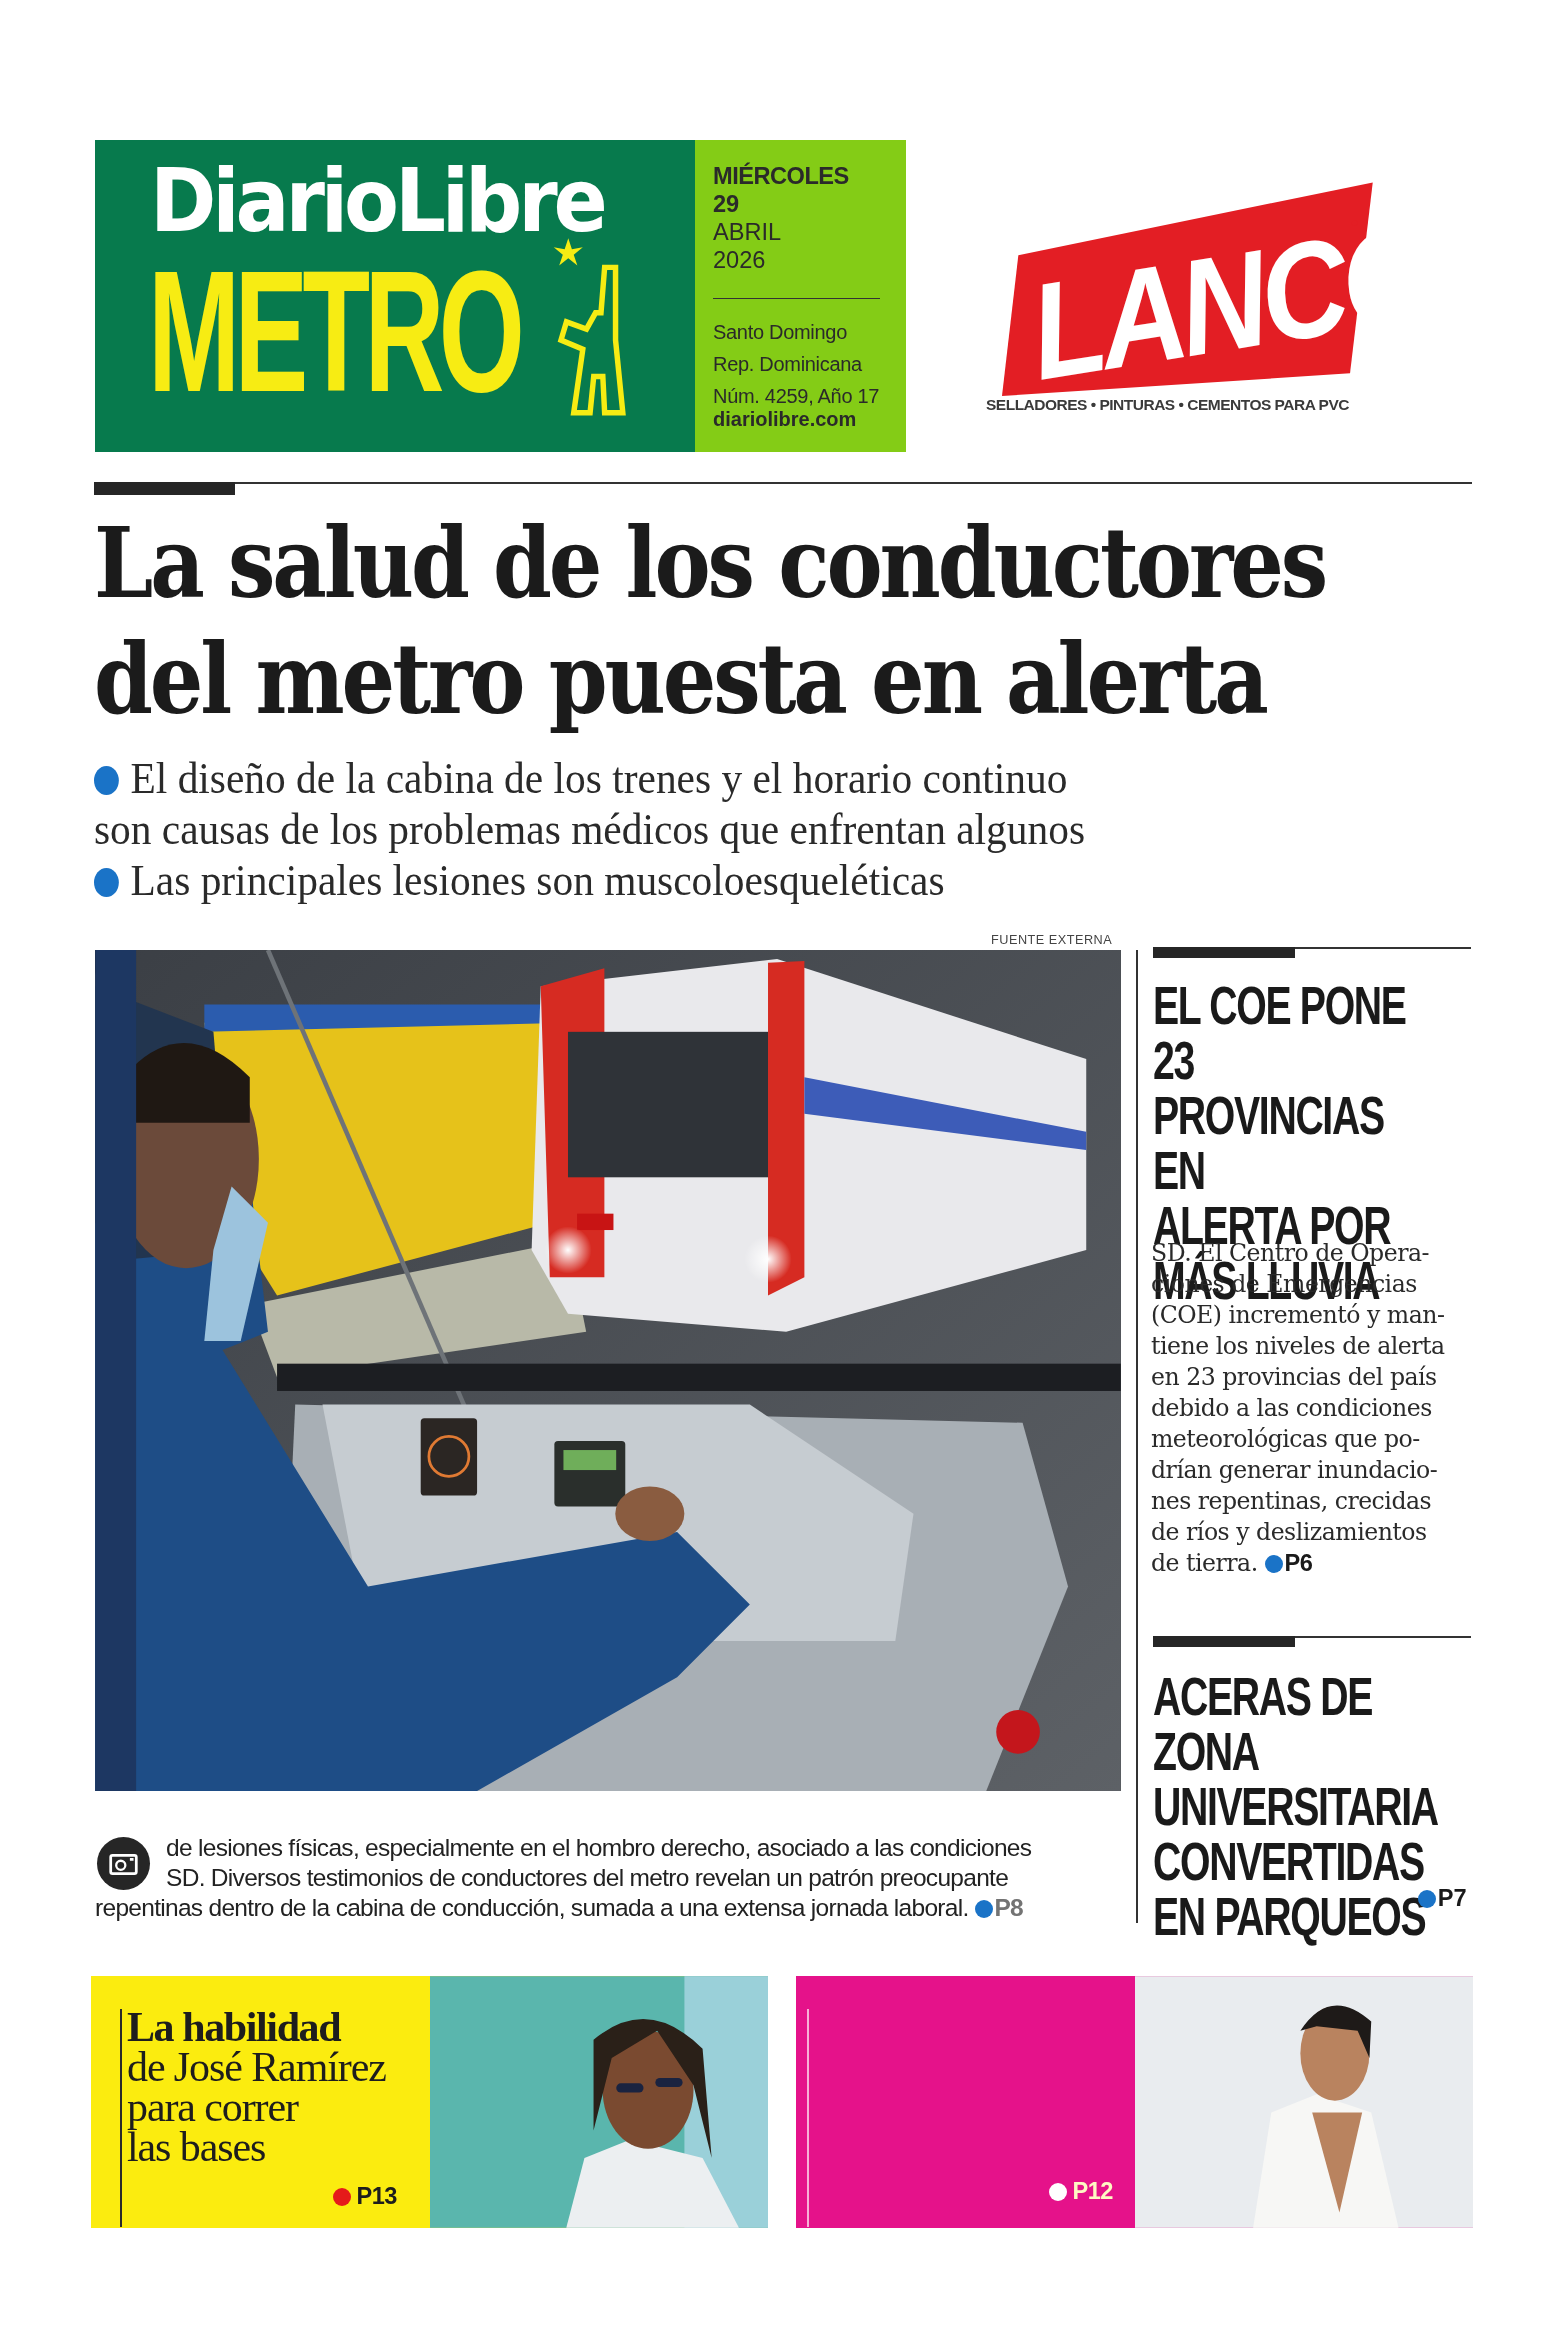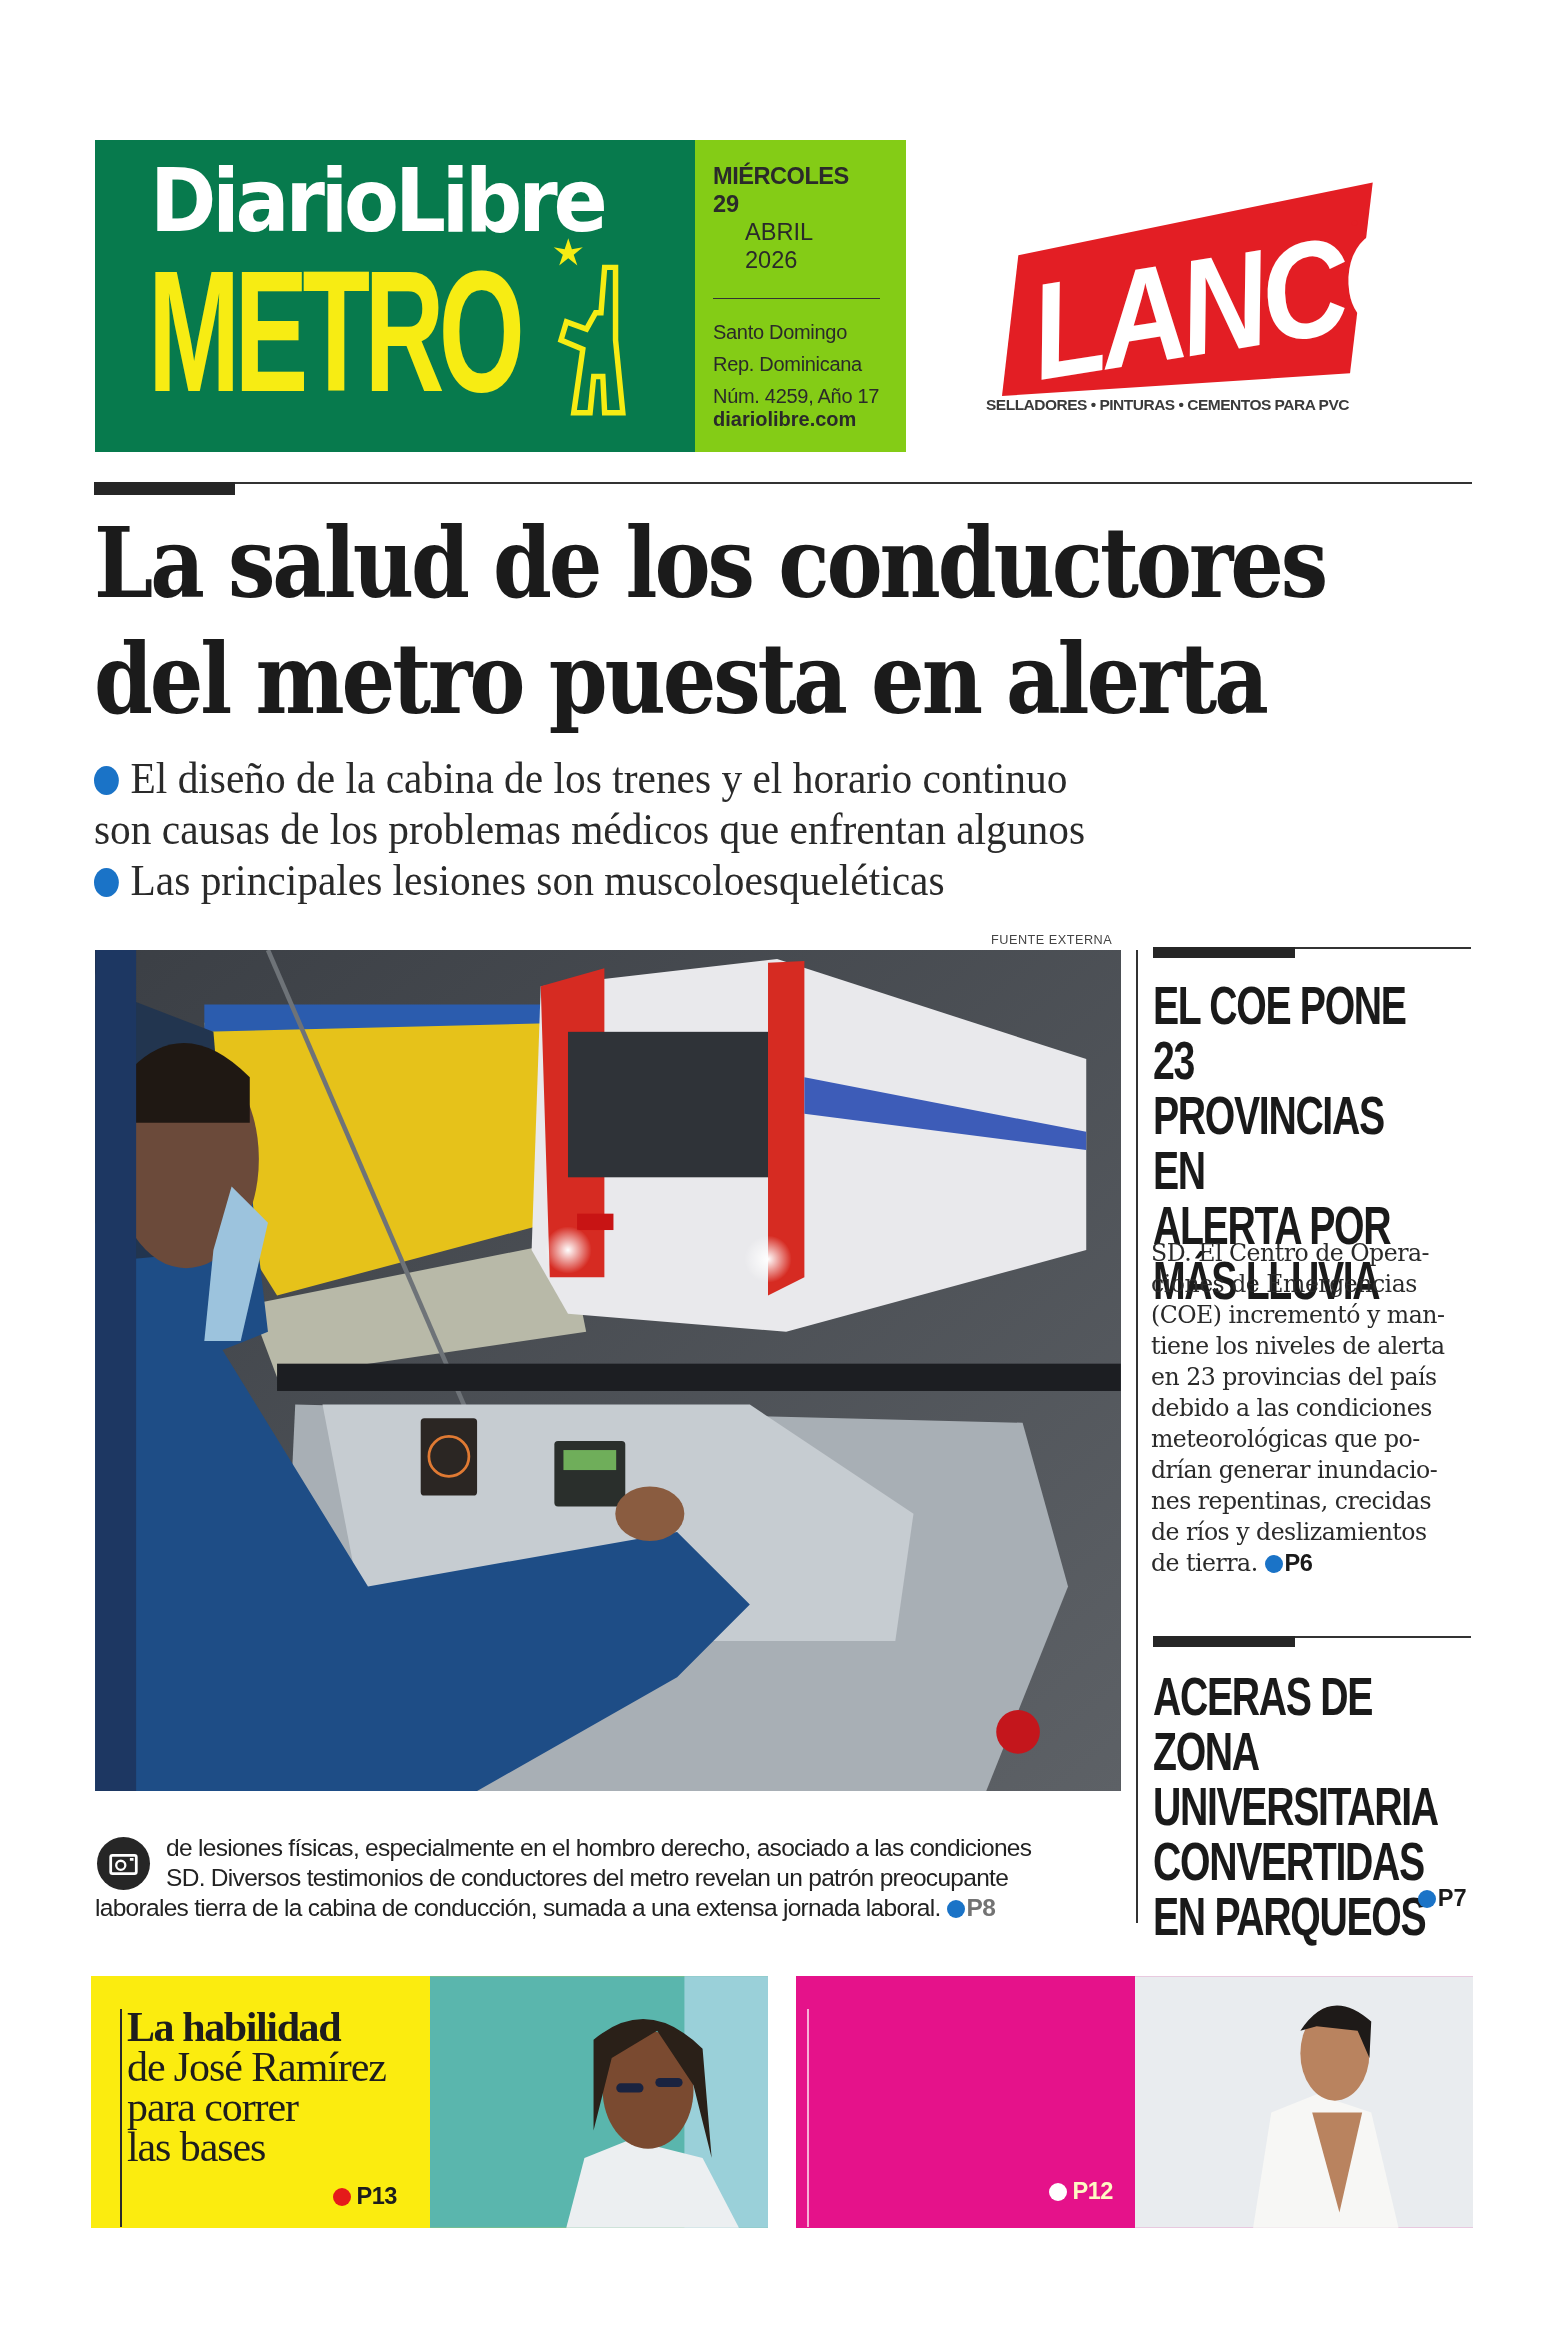--- a/index.html
+++ b/index.html
@@ -25,21 +25,21 @@
     }
     .logo-figure { position: absolute; left: 455px; top: 91px; width: 82px; height: 200px; }
 
     .masthead-info {
       position: absolute; left: 695px; top: 140px; width: 211px; height: 312px;
       background: #84cc16; padding: 22px 0 0 18px;
       font-family: "Liberation Sans", sans-serif; color: #2a2a2a;
     }
     .info-day { font-weight: bold; font-size: 23.6px; line-height: 28px; letter-spacing: -0.5px; }
     .info-date { font-weight: bold; font-size: 23.6px; line-height: 28px; }
-    .info-month, .info-year { font-size: 23.6px; line-height: 28px; margin-left: 32px; }
+    .info-month, .info-year { font-size: 23.6px; line-height: 28px; }
     .info-rule { width: 167px; height: 1.8px; background: #333; margin: 23.6px 0 22px 0; }
     .info-line { font-size: 20px; line-height: 23.6px; letter-spacing: -0.3px; margin-top: 8px; }
     .info-web { font-size: 20px; line-height: 23.6px; font-weight: bold; }
 
     
     .ad-lanco { position: absolute; left: 982px; top: 155px; width: 418px; height: 273px; }
     .ad-tagline {
       position: absolute; left: 986px; top: 396px;
       font-family: "Liberation Sans", sans-serif; font-weight: bold; font-size: 15.5px;
       color: #3a3a3a; letter-spacing: -0.5px; white-space: nowrap;
@@ -246,21 +246,21 @@
   <span class="camera-badge">
     <svg width="53" height="53" viewBox="0 0 58 58">
       <rect x="15" y="20" width="28" height="20" rx="2" fill="none" stroke="#ffffff" stroke-width="3"></rect>
       <circle cx="26" cy="31" r="5" fill="none" stroke="#ffffff" stroke-width="2.5"></circle>
       <rect x="36" y="23" width="4" height="3" fill="#ffffff"></rect>
     </svg>
   </span>
   <div class="caption-line indent">de lesiones físicas, especialmente en el hombro derecho, asociado a las condiciones</div>
   <div class="caption-line indent">SD. Diversos testimonios de conductores del metro revelan un patrón preocupante</div>
   <div class="caption-line">
-    <span>laborales tierra de la cabina de conducción, sumada a una extensa jornada laboral.</span>
+    <span>repentinas dentro de la cabina de conducción, sumada a una extensa jornada laboral.</span>
     <span class="dot-blue"></span><span class="page-ref">P8</span>
   </div>
 </div>
 
 <div class="col-divider"></div>
 
 <div class="side-rule" style="top:947px;"></div>
 <div class="side-rule-thick" style="top:947px;"></div>
 <div class="side-headline" style="top:978px;">
   <div>EL COE PONE 23</div>

